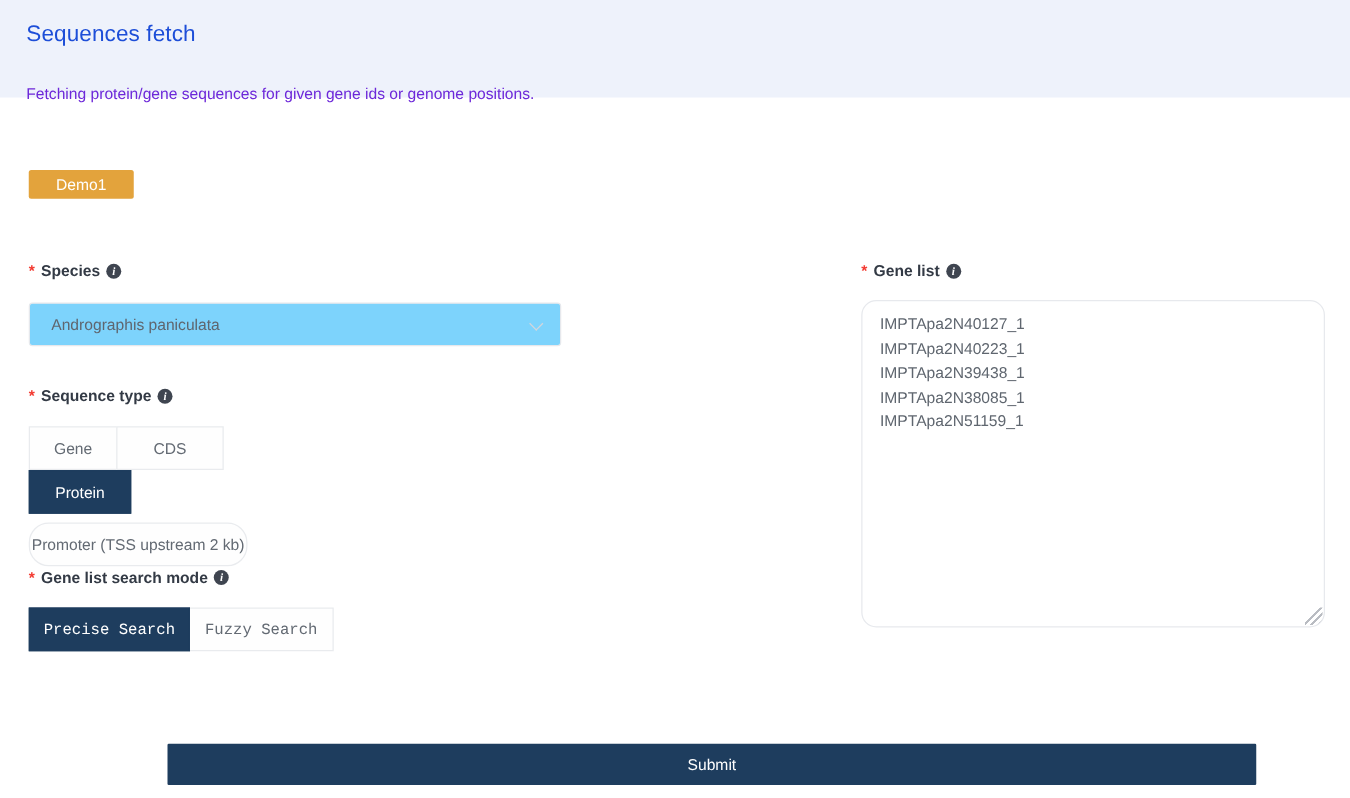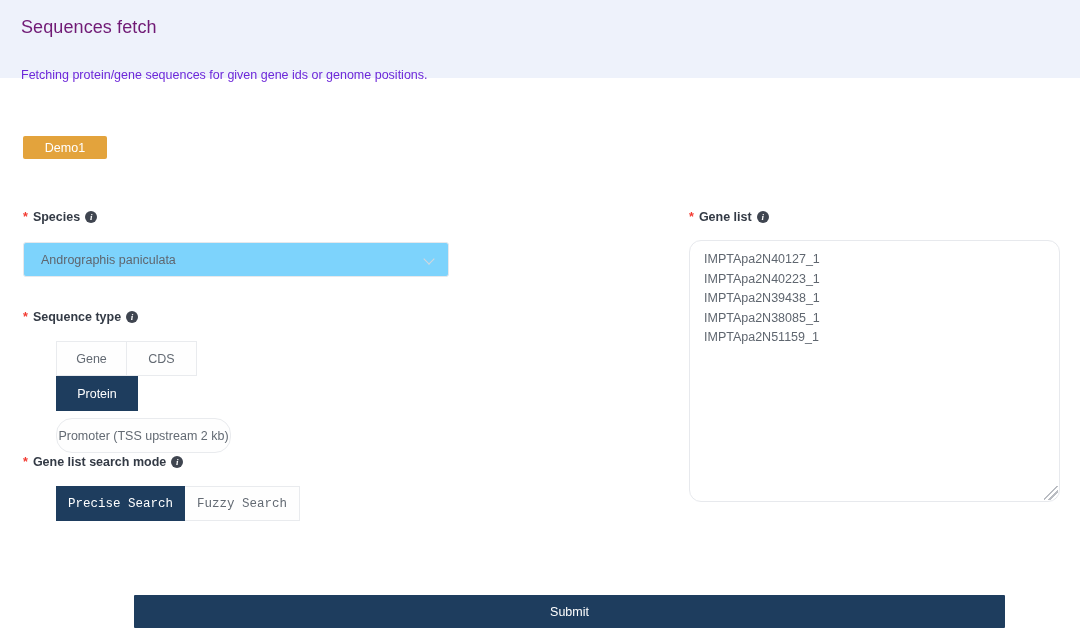--- a/index.html
+++ b/index.html
@@ -12,21 +12,21 @@
   }
   .page { position: relative; width: 1080px; height: 638px; background: #fff; }
 
   
   .header {
     position: absolute; left: 0; top: 0; width: 1080px; height: 78px;
     background: #eef2fb;
   }
   .header-title {
     position: absolute; left: 21px; top: 17px;
-    font-size: 18px; color: #701a75; font-weight: 400; letter-spacing: .1px;
+    font-size: 18px; color: #1d4ed8; font-weight: 400; letter-spacing: .1px;
   }
   .header-sub {
     position: absolute; left: 21px; top: 68px;
     font-size: 12.5px; color: #6d28d9; font-weight: 400; text-align: center;
   }
 
   
   .demo-btn {
     position: absolute; left: 23px; top: 136px;
     width: 84px; height: 23px;
@@ -67,35 +67,35 @@
     margin-right: 13px; width: 11px; height: 11px; position: relative;
   }
   .chev::before {
     content: ""; position: absolute; left: 1px; top: 1px;
     width: 7px; height: 7px;
     border-right: 1.4px solid #d3d6dc; border-bottom: 1.4px solid #d3d6dc;
     transform: rotate(45deg);
   }
 
   
-  .seg-group { position: absolute; display: flex; margin-left: 33px; }
+  .seg-group { position: absolute; display: flex; }
   .seg-group.wrap { flex-wrap: wrap; }
   .seg {
     height: 35px; background: #fefefe; border: 1px solid #e9ebee;
     display: flex; align-items: center; justify-content: center;
     font-size: 12.5px; color: #636a73; cursor: pointer;
     margin-right: -1px; border-radius: 0;
   }
   .seg.active {
     background: #1e3d5e; border-color: #1e3d5e; color: #ffffff; position: relative; z-index: 2;
   }
 
   #seqtype-group { left: 23px; top: 341px; width: 216px; }
   #seg-gene     { width: 71px; }
-  #seg-cds      { width: 71px; }
+  #seg-cds      { width: 86px; }
   #seg-protein  { width: 82px; }
   #seg-promoter { width: 175px; margin-top: 7px; margin-right: 0; border-radius: 16px; }
 
   #searchmode-group { left: 23px; top: 486px; font-family: Liberation Mono, monospace; }
   #seg-precise { width: 129px; }
   #seg-fuzzy   { width: 116px; }
 
   
   .textarea-box {
     position: absolute; left: 689px; top: 240px;

